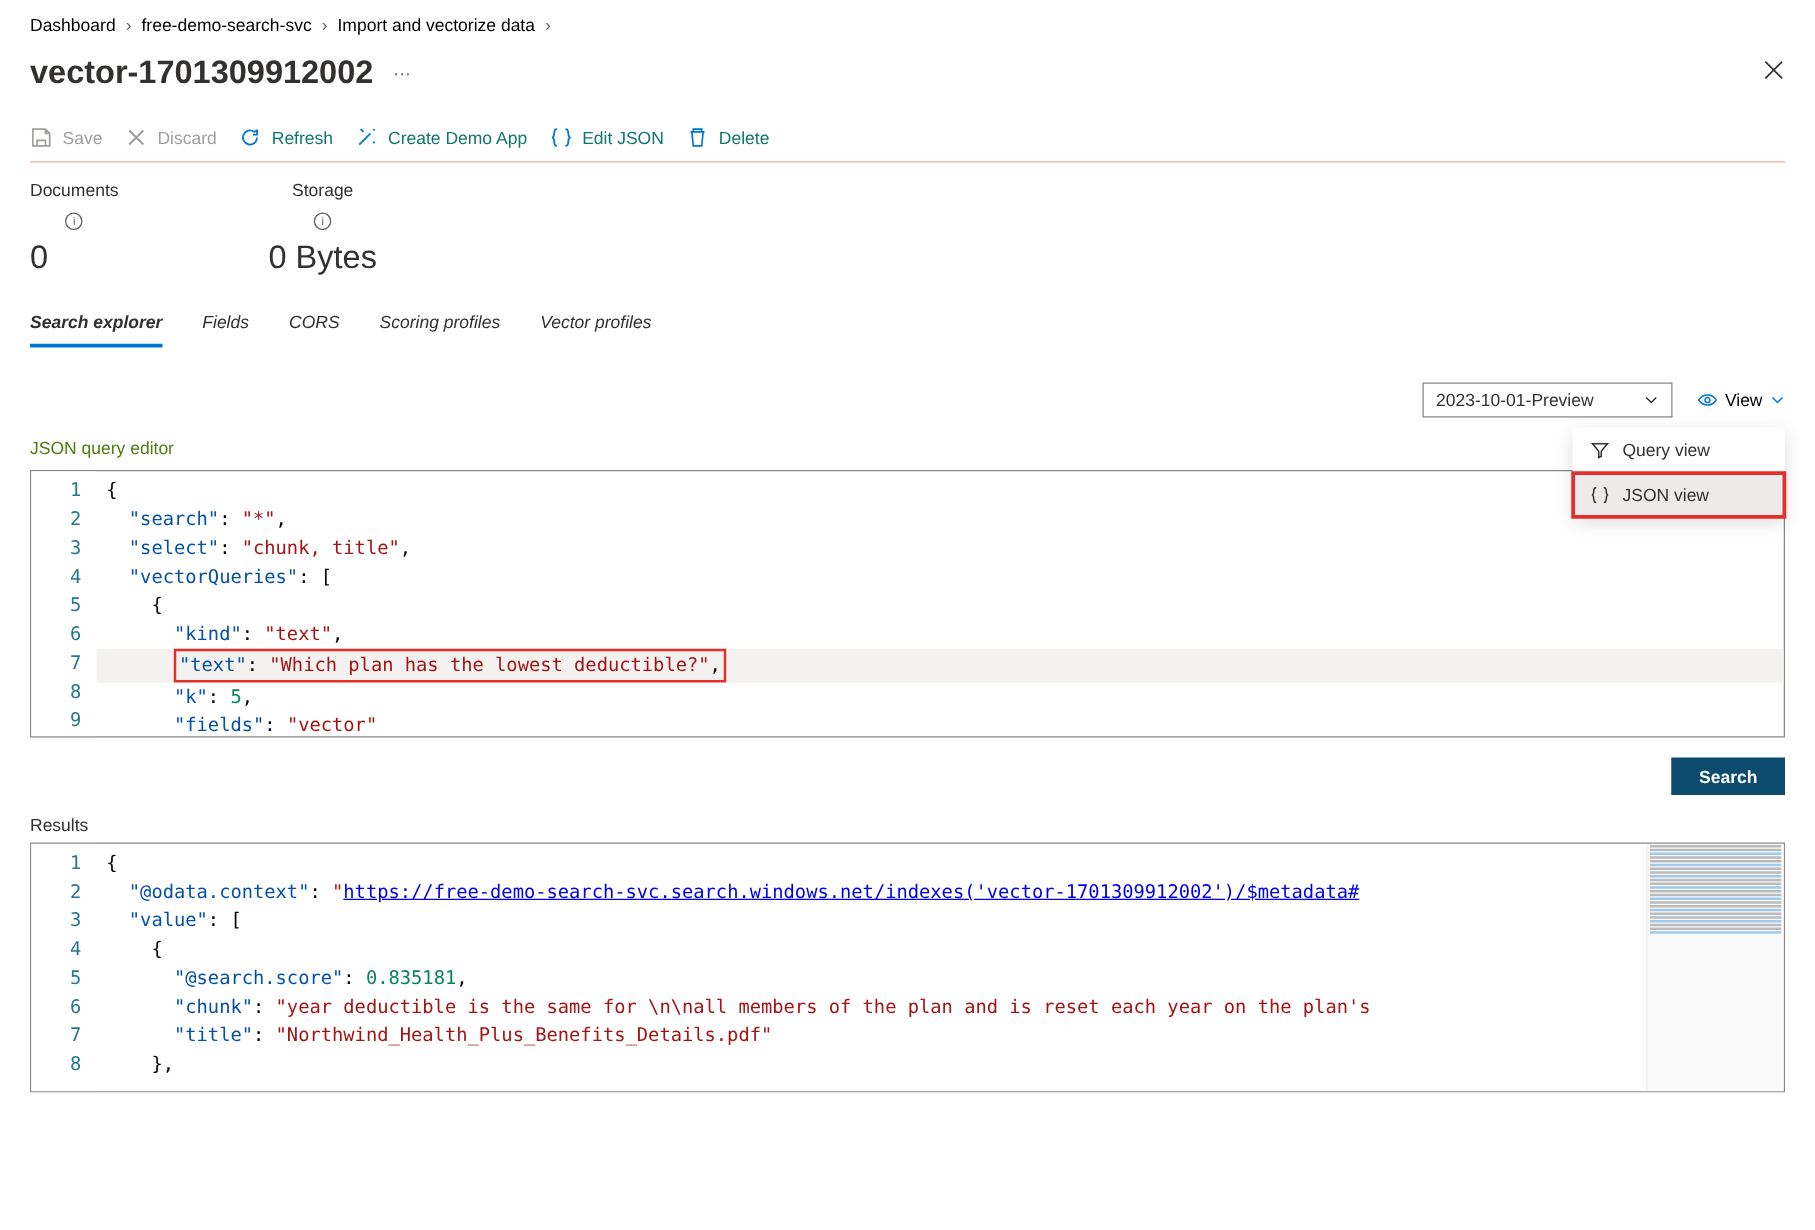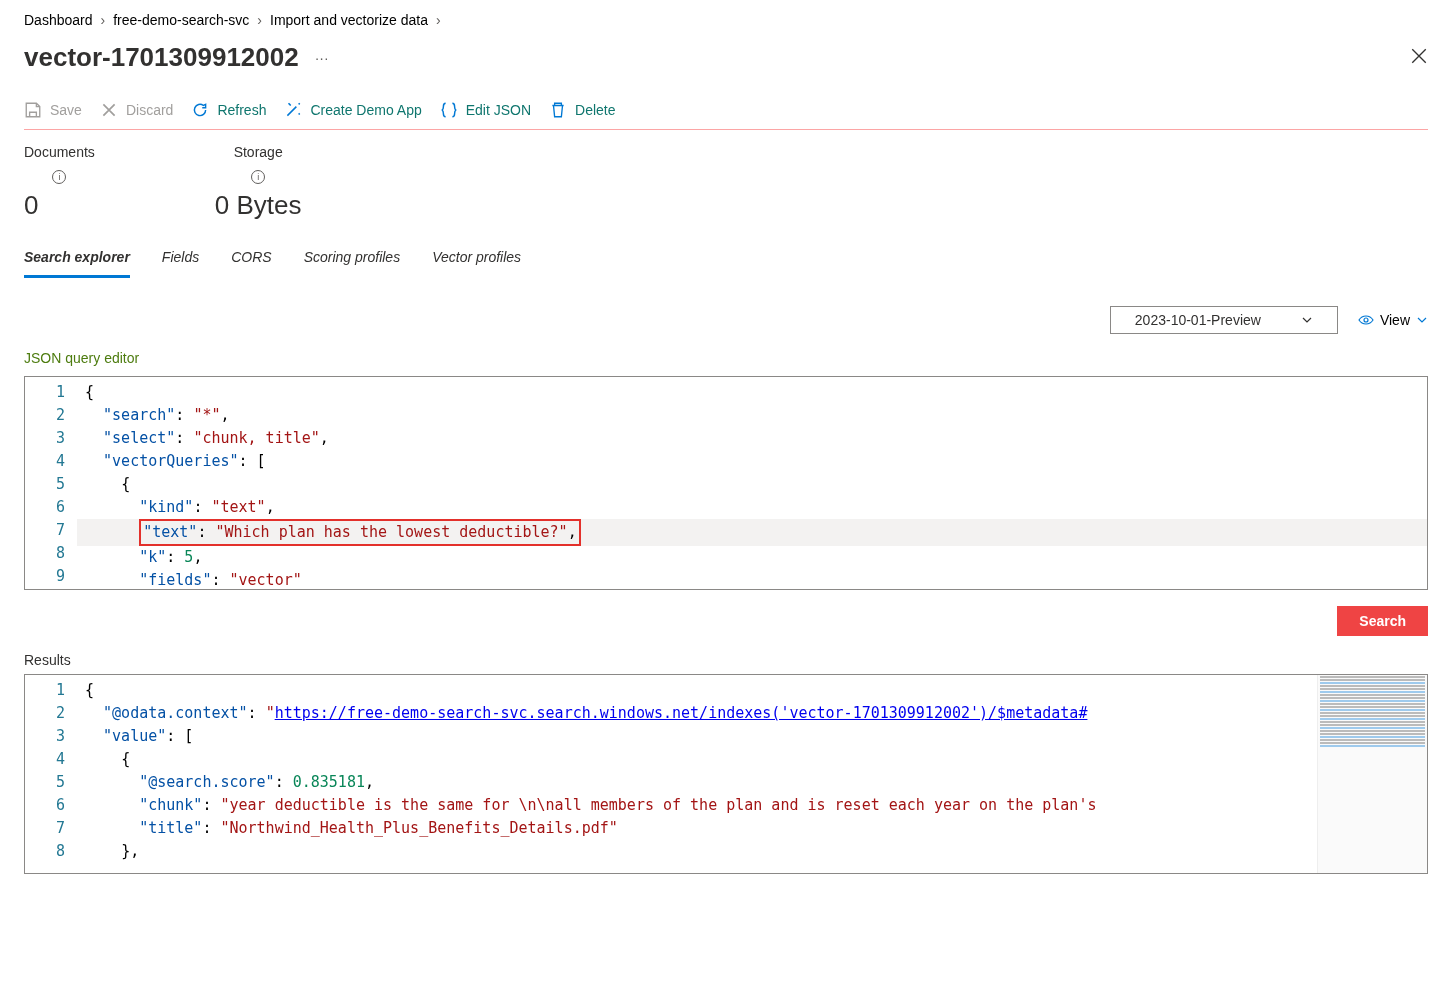--- a/index.html
+++ b/index.html
@@ -17,40 +17,40 @@
 .toolbar .btn.disabled { color: #a19f9d; cursor: default; }
 .toolbar svg { width: 18px; height: 18px; }
 .stats { display: flex; gap: 120px; margin-bottom: 28px; }
 .stat-label { display: flex; align-items: center; gap: 10px; color: #323130; font-size: 14px; margin-bottom: 6px; flex-direction: column; }
 .stat-label .info { width: 14px; height: 14px; border: 1px solid #605e5c; border-radius: 50%; display: inline-flex; align-items: center; justify-content: center; font-size: 9px; color: #605e5c; }
 .stat-value { font-size: 26px; font-weight: 400; }
 .tabs { display: flex; gap: 32px; border-bottom: none; font-style: italic; }
 .tab { padding-bottom: 10px; cursor: pointer; }
 .tab.active { font-weight: 600; border-bottom: 3px solid #0078d4; }
 .controls { display: flex; justify-content: flex-end; gap: 20px; margin: 28px 0 16px 0; align-items: center; position: relative; }
-.dropdown { border: 1px solid #8a8886; padding: 5px 24px; display: flex; align-items: center; gap: 40px; cursor: pointer; background: #fff; }
+.dropdown { border: 1px solid #8a8886; padding: 5px 10px; display: flex; align-items: center; gap: 40px; cursor: pointer; background: #fff; }
 .dropdown .chev-down { width: 12px; height: 12px; }
 .view-btn { color: #000000; display: flex; align-items: center; gap: 6px; cursor: pointer; }
 .popup { position: absolute; top: 36px; right: 0; background: #fff; border: none; box-shadow: 0 4px 14px rgba(0,0,0,0.15); z-index: 10; }
 .popup-item { display: flex; align-items: center; gap: 10px; padding: 10px 60px 10px 14px; cursor: pointer; }
 .popup-item.selected { background: #edebe9; }
 .popup-item.highlighted { outline: 3px solid #e3302b; outline-offset: -2px; }
 .editor-label { margin-bottom: 10px; color: #4d7c0f; }
 .code-editor { border: 1px solid #8a8886; height: 214px; overflow: hidden; position: relative; display: flex; font-family: Consolas, Monaco, monospace; font-size: 15px; }
 .gutter { background: #fff; color: #237893; text-align: right; padding: 4px 12px 4px 0; user-select: none; line-height: 23px; min-width: 52px; }
 .code-body { flex: 1; padding: 4px 0; line-height: 23px; white-space: pre; overflow: hidden; }
 .code-line { padding-left: 8px; position: relative; }
 .code-line.current { background: #f3f2f1; }
 .hl-line7 { display: inline-block; border: 2px solid #e3302b; padding: 0 2px; }
 .tok-key { color: #0451a5; }
 .tok-str { color: #a31515; }
 .tok-num { color: #098658; }
 .tok-punc { color: #000; }
 .search-row { display: flex; justify-content: flex-end; margin: 16px 0; }
-.search-btn { background: #ef4444; color: #fff; border: none; padding: 7px 22px; font-size: 14px; font-weight: 600; cursor: pointer; }
+.search-btn { background: #0c4a6e; color: #fff; border: none; padding: 7px 22px; font-size: 14px; font-weight: 600; cursor: pointer; }
 .results-label { margin-bottom: 6px; }
 .results-editor { border: 1px solid #8a8886; height: 200px; overflow: hidden; display: flex; font-family: Consolas, Monaco, monospace; font-size: 15px; position: relative; }
 .results-editor .code-body { overflow-x: hidden; }
 .minimap { width: 110px; background: #fafafa; border-left: 1px solid #eee; }
 .minimap .mm-line { height: 2px; background: #bbb; margin: 1px 2px; }
 .minimap .mm-line:nth-child(3n) { background: #9ecaed; }
 .tok-url { color: #0000ee; text-decoration: underline; }
 svg { flex-shrink: 0; }
 </style>
 </head>
@@ -150,20 +150,34 @@
   <div class="view-btn">
     <svg width="16" height="16" viewBox="0 0 16 16">
         <path d="M1 8s2.5-4 7-4 7 4 7 4-2.5 4-7 4-7-4-7-4z M8 6a2 2 0 1 0 0 4 2 2 0 0 0 0-4z" fill="none" stroke="#0078d4" stroke-width="1.2"></path>
       </svg>
     <span>View</span>
     <svg width="12" height="12" viewBox="0 0 12 12">
         <path d="M2 4l4 4 4-4" fill="none" stroke="#0078d4" stroke-width="1.2"></path>
       </svg>
   </div>
 
+  <div class="popup">
+    <div class="popup-item">
+      <svg width="16" height="16" viewBox="0 0 16 16">
+          <path d="M2 3h12l-5 6v4l-2 1v-5z" fill="none" stroke="#323130" stroke-width="1.2"></path>
+        </svg>
+      <span>Query view</span>
+    </div>
+    <div class="popup-item selected highlighted">
+      <svg width="16" height="16" viewBox="0 0 16 16">
+          <path d="M5 2c-2 0-2 2-2 3s0 2-1 3c1 1 1 2 1 3s0 3 2 3M11 2c2 0 2 2 2 3s0 2 1 3c-1 1-1 2-1 3s0 3-2 3" fill="none" stroke="#323130" stroke-width="1.2"></path>
+        </svg>
+      <span>JSON view</span>
+    </div>
+  </div>
 </div>
 
 <div class="editor-label">JSON query editor</div>
 <div class="code-editor">
   <div class="gutter">
     <div>1</div>
       <div>2</div>
       <div>3</div>
       <div>4</div>
       <div>5</div>

